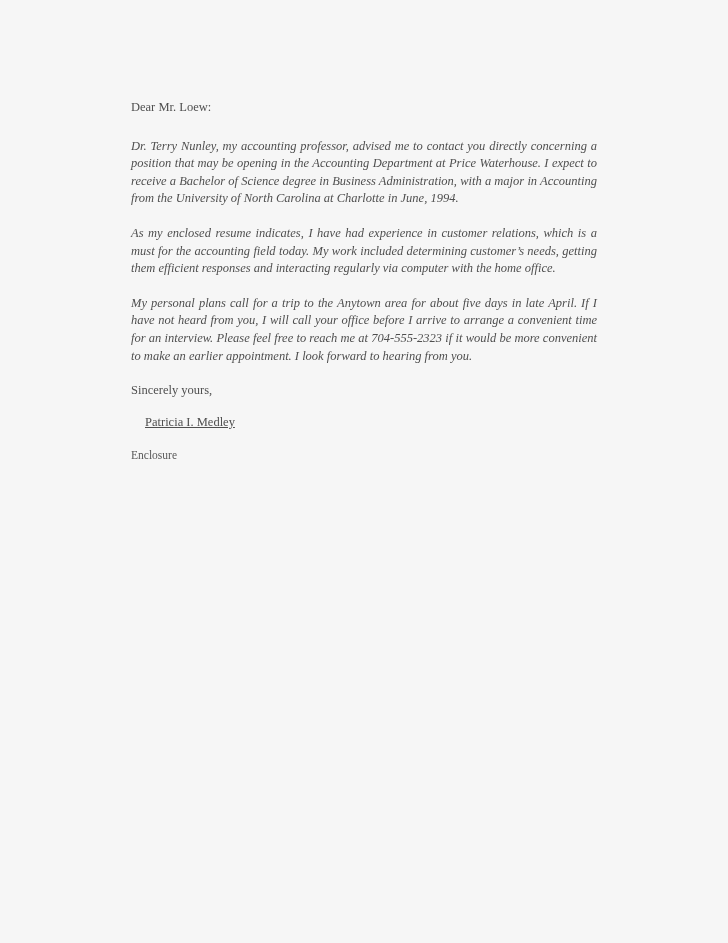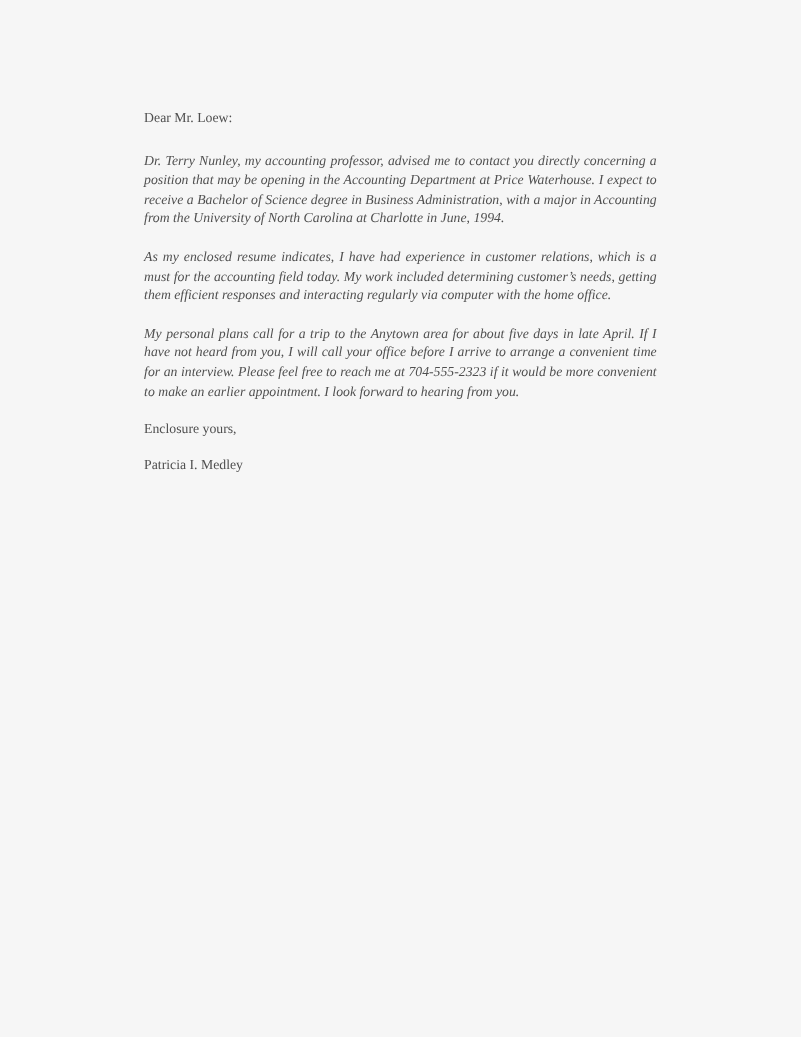--- a/index.html
+++ b/index.html
@@ -35,21 +35,22 @@
     .para {
       margin: 0 0 17px 0;
       text-align: justify;
       text-justify: inter-word;
       font-style: italic;
     }
     .closing {
       margin: 0 0 14px 0;
     }
     .signature {
-      margin: 0 0 16px 0;
+      margin: 0 0 16px 14px;
+      text-decoration: underline;
     }
     .enclosure {
       margin: 0;
       font-size: 11.5px;
       color: #585858;
     }
   </style>
 </head>
 <body>
 
@@ -57,19 +58,20 @@
   <div class="letter-body">
 
     <p class="salutation">Dear Mr. Loew:</p>
 
     <p class="para">Dr. Terry Nunley, my accounting professor, advised me to contact you directly concerning a position that may be opening in the Accounting Department at Price Waterhouse. I expect to receive a Bachelor of Science degree in Business Administration, with a major in Accounting from the University of North Carolina at Charlotte in June, 1994.</p>
 
     <p class="para">As my enclosed resume indicates, I have had experience in customer relations, which is a must for the accounting field today. My work included determining customer’s needs, getting them efficient responses and interacting regularly via computer with the home office.</p>
 
     <p class="para">My personal plans call for a trip to the Anytown area for about five days in late April. If I have not heard from you, I will call your office before I arrive to arrange a convenient time for an interview. Please feel free to reach me at 704-555-2323 if it would be more convenient to make an earlier appointment. I look forward to hearing from you.</p>
 
-    <p class="closing">Enclosure yours,</p>
+    <p class="closing">Sincerely yours,</p>
 
     <p class="signature">Patricia I. Medley</p>
 
+    <p class="enclosure">Enclosure</p>
 
   </div>
 </div>
 
 </body></html>

